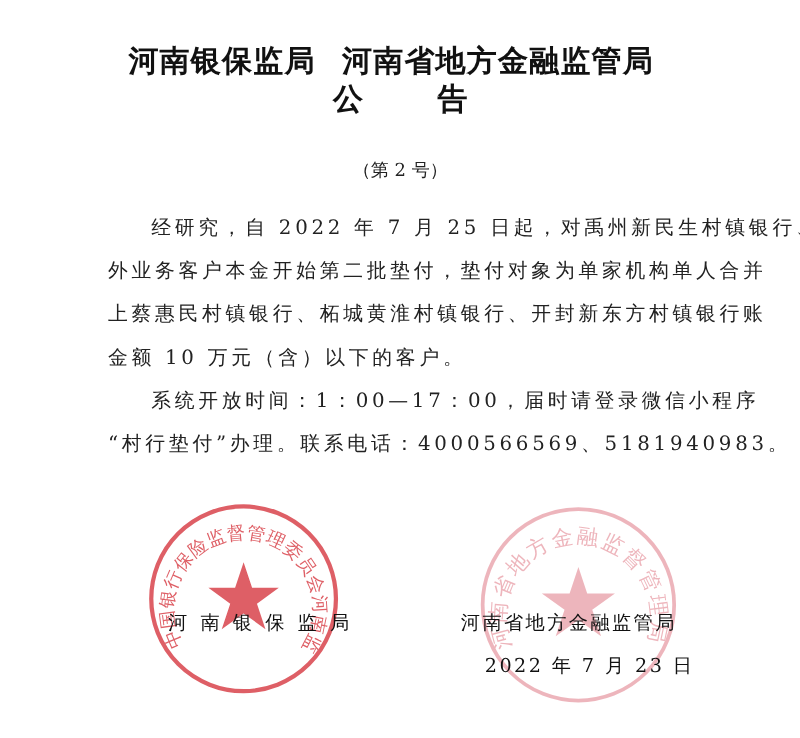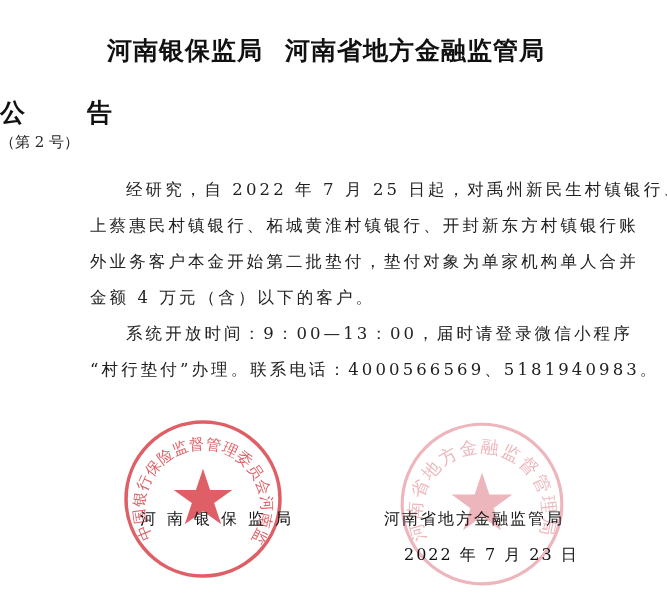--- a/index.html
+++ b/index.html
@@ -12,27 +12,27 @@
     }
     .page { position: absolute; left: 0; top: 0; width: 667px; height: 615px; }
     .title {
       position: absolute; left: 0; width: 652px; top: 34px;
       text-align: center; font-weight: bold; font-size: 25px; letter-spacing: 1px;
       color: #111;
     }
     .title span { display: inline-block; }
     .title .gap { width: 22px; }
     .subtitle {
-      position: absolute; left: 0; width: 667px; top: 96px;
-      text-align: left; font-weight: bold; font-size: 25px; color: #111;
+      position: absolute; left: 0; width: 667px; top: 66px;
+      text-align: center; font-weight: bold; font-size: 25px; color: #111;
     }
     .subtitle .spacer { display: inline-block; width: 62px; }
     .docno {
       position: absolute; left: 0; width: 667px; top: 133px;
-      font-size: 15px; color: #222;
+      text-align: center; font-size: 15px; color: #222;
     }
     .para {
       position: absolute; left: 90px; width: 500px;
       font-size: 16.5px; line-height: 36px; letter-spacing: 3.1px; color: #222;
       white-space: nowrap;
     }
     .para .line { display: block; }
     .p1 { top: 172px; }
     .p2 { top: 316px; }
     .indent { padding-left: 36px; }
@@ -62,27 +62,27 @@
   </div>
 
   <div class="subtitle">
     <span>公</span><span class="spacer"></span><span>告</span>
   </div>
 
   <div class="docno">（第 2 号）</div>
 
   <div class="para p1">
     <span class="line indent">经研究，自 2022 年 7 月 25 日起，对禹州新民生村镇银行、</span>
+    <span class="line">外业务客户本金开始第二批垫付，垫付对象为单家机构单人合并</span>
     <span class="line">上蔡惠民村镇银行、柘城黄淮村镇银行、开封新东方村镇银行账</span>
-    <span class="line">外业务客户本金开始第二批垫付，垫付对象为单家机构单人合并</span>
-    <span class="line">金额 4 万元（含）以下的客户。</span>
+    <span class="line">金额 10 万元（含）以下的客户。</span>
   </div>
 
   <div class="para p2">
-    <span class="line indent">系统开放时间：9：00—13：00，届时请登录微信小程序</span>
+    <span class="line indent">系统开放时间：1：00—17：00，届时请登录微信小程序</span>
     <span class="line">“村行垫付”办理。联系电话：4000566569、5181940983。</span>
   </div>
 
   <div class="seal seal1">
     <svg viewBox="0 0 160 160">
       <defs>
         <path id="arc1" d="M 30 118 A 58 58 0 1 1 130 118"></path>
       </defs>
       <circle cx="80" cy="80" r="76" fill="none" stroke="#d9444c" stroke-width="3.5"></circle>
       <text font-family="DejaVu Sans, sans-serif" font-size="15" fill="#d9444c" letter-spacing="0.5">

